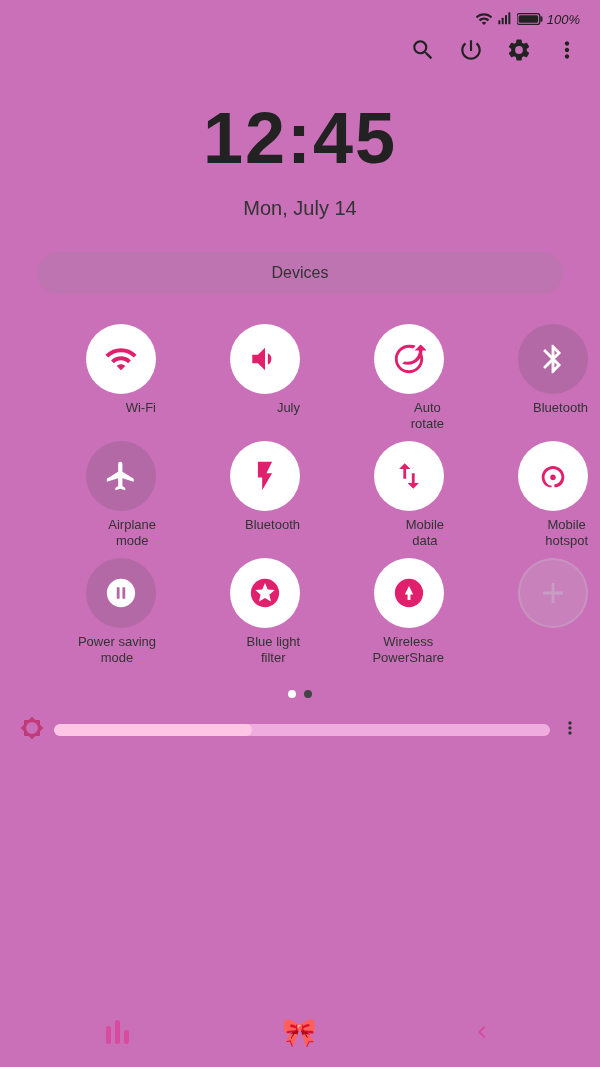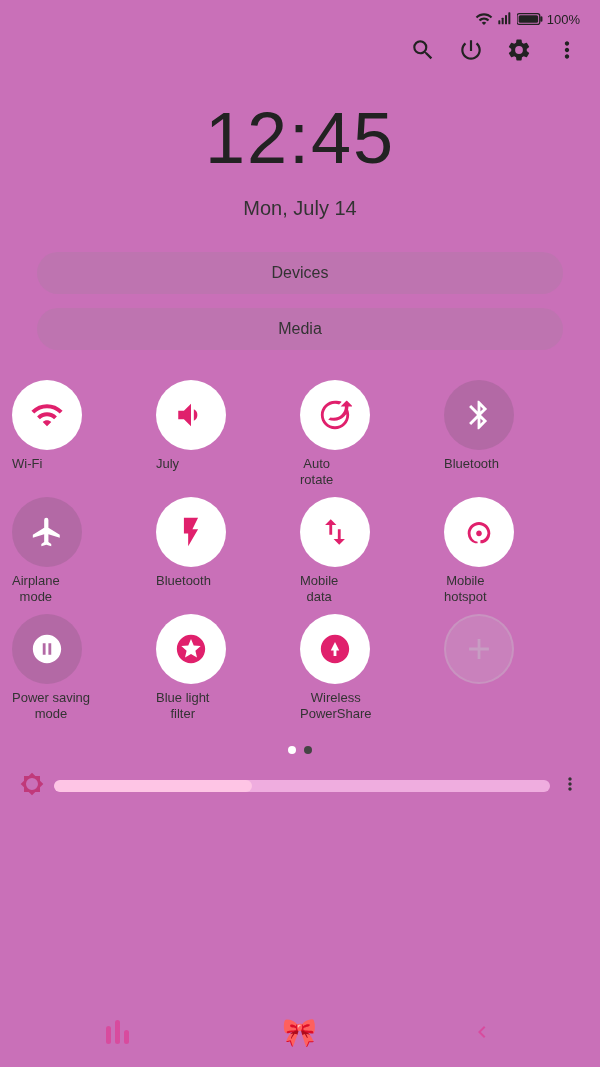--- a/index.html
+++ b/index.html
@@ -12,20 +12,21 @@
       position: relative;
     }
 
     
     .status-bar {
       display: flex;
       justify-content: flex-end;
       align-items: flex-end;
       padding: 10px 20px 5px;
       gap: 6px;
+      font-style: italic;
     }
     .status-icons {
       display: flex;
       align-items: center;
       gap: 4px;
       font-size: 13px;
       color: #222;
     }
 
     
@@ -42,21 +43,21 @@
       fill: #222;
     }
 
     
     .clock-section {
       text-align: center;
       padding: 20px 0 8px;
     }
     .clock-time {
       font-size: 72px;
-      font-weight: 400;
+      font-weight: 700;
       color: #222;
       letter-spacing: 2px;
     }
     .clock-date {
       font-size: 20px;
       color: #333;
       font-weight: 400;
       margin-top: 18px;
     }
 
@@ -82,21 +83,21 @@
     
     .quick-grid {
       display: grid;
       grid-template-columns: repeat(4, 1fr);
       gap: 10px 0;
       padding: 10px 12px;
     }
     .quick-item {
       display: flex;
       flex-direction: column;
-      align-items: flex-start;
+      align-items: flex-end;
       gap: 6px;
       cursor: pointer;
     }
     .quick-icon-circle {
       width: 70px;
       height: 70px;
       border-radius: 50%;
       display: flex;
       align-items: center;
       justify-content: center;
@@ -253,21 +254,20 @@
   </span>
 </div>
 
 <div class="clock-section">
   <div class="clock-time">12:45</div>
   <div class="clock-date">Mon, July 14</div>
 </div>
 
 <div class="tab-row">
   <button class="tab-btn">Devices</button>
-  <button class="tab-btn">Media</button>
 </div>
 
 <div class="quick-grid">
 
   <div class="quick-item">
     <div class="quick-icon-circle">
       <svg viewBox="0 0 24 24" fill="#e0206c">
           <path d="M1 9l2 2c5-5 13-5 18 0l2-2C16.93 2.93 7.08 2.93 1 9zm8 8l3 3 3-3c-1.65-1.66-4.34-1.66-6 0zm-4-4l2 2c2.76-2.76 7.24-2.76 10 0l2-2C15.14 9.14 8.87 9.14 5 13z"></path>
         </svg>
     </div>

